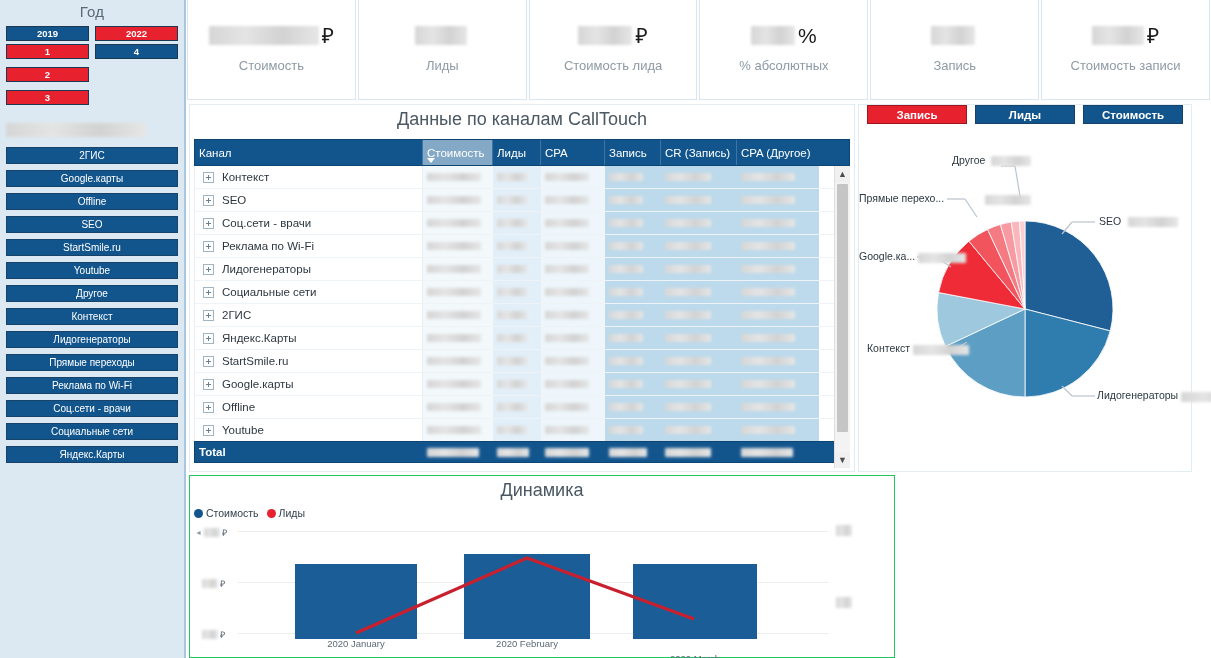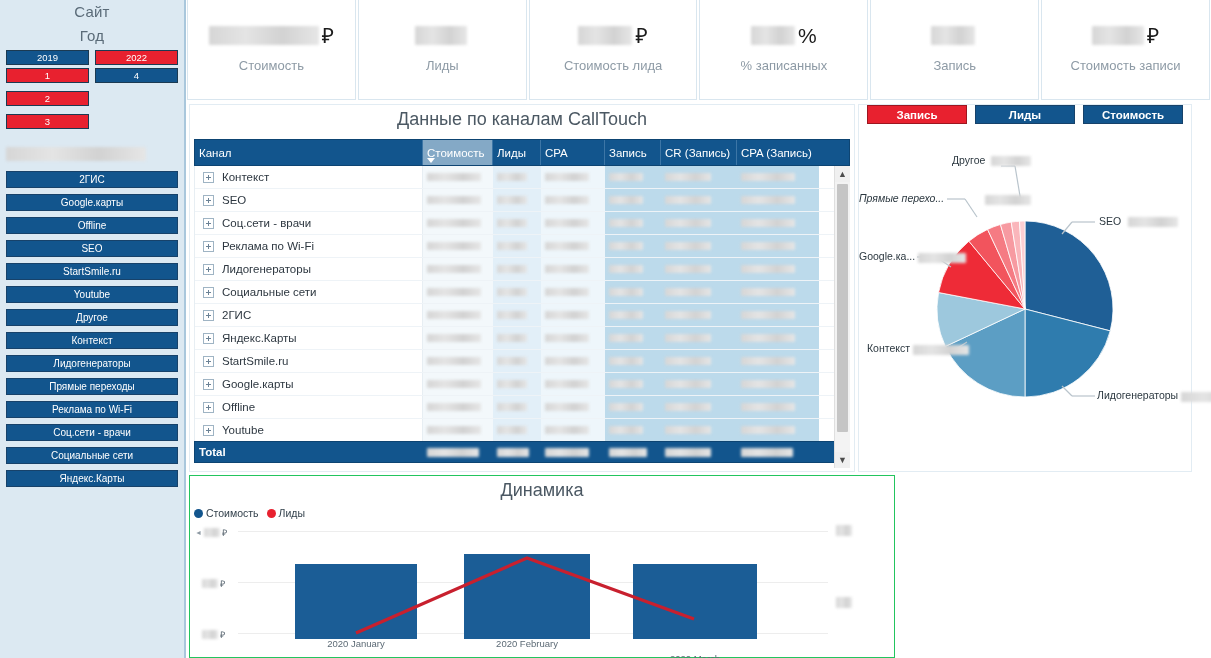--- a/index.html
+++ b/index.html
@@ -46,21 +46,21 @@
     width: 8px; height: 8px;
     border-right: 1.6px solid #8f9aa3;
     border-bottom: 1.6px solid #8f9aa3;
     transform: rotate(45deg);
   }
   .btn-row { display: flex; gap: 6px; margin-top: 2px; }
   .fbtn {
     flex: 1 1 0;
     height: 15px;
     font-size: 9.5px;
-    font-weight: normal;
+    font-weight: bold;
     color: #ffffff;
     display: flex; align-items: center; justify-content: center;
     border: 1px solid #1b3a52;
     cursor: pointer;
     line-height: 1;
   }
   .fbtn.blue { background: #12558d; }
   .fbtn.red  { background: #e8212f; }
   .month-grid {
     display: grid;
@@ -261,21 +261,20 @@
   .plabel .redact { height: 9px; display:inline-block; vertical-align: middle; }
   .pval { display:block; }
 </style>
 </head>
 <body>
 
 <div class="app">
 
   <aside class="sidebar">
 
-    <div class="side-title">Сайт</div>
 
     <div class="side-title">Год</div>
     <div class="btn-row">
       <div class="fbtn blue">2019</div>
       <div class="fbtn red">2022</div>
     </div>
 
     <div class="month-grid">
       <div class="fbtn red">1</div>
       <div class="fbtn blue">4</div>
@@ -327,21 +326,21 @@
           <span class="redact" style="width:54px"></span>
           <span class="kpi-sym">₽</span>
         </div>
         <div class="kpi-label">Стоимость лида</div>
       </div>
       <div class="kpi">
         <div class="kpi-val">
           <span class="redact" style="width:44px"></span>
           <span class="kpi-sym">%</span>
         </div>
-        <div class="kpi-label">% записанных</div>
+        <div class="kpi-label">% абсолютных</div>
       </div>
       <div class="kpi">
         <div class="kpi-val">
           <span class="redact" style="width:44px"></span>
           <span class="kpi-sym"></span>
         </div>
         <div class="kpi-label">Запись</div>
       </div>
       <div class="kpi">
         <div class="kpi-val">
@@ -371,21 +370,21 @@
           <div class="gh" style="width:64px">
             <span>CPA</span>
           </div>
           <div class="gh" style="width:56px">
             <span>Запись</span>
           </div>
           <div class="gh" style="width:76px">
             <span>CR (Запись)</span>
           </div>
           <div class="gh" style="width:82px">
-            <span>CPA (Запись)</span>
+            <span>CPA (Другое)</span>
           </div>
         </div>
 
         <div class="grid-body">
 
           <div style="position:absolute;left:228px;top:0;width:70px;height:100%;background:rgba(232,242,248,.5);"></div>
           <div style="position:absolute;left:298px;top:0;width:48px;height:100%;background:rgba(216,234,245,.75);"></div>
           <div style="position:absolute;left:346px;top:0;width:64px;height:100%;background:rgba(226,240,248,.6);"></div>
           <div style="position:absolute;left:410px;top:0;width:56px;height:100%;background:rgba(176,211,232,.85);"></div>
           <div style="position:absolute;left:466px;top:0;width:76px;height:100%;background:rgba(176,211,232,.85);"></div>
@@ -762,21 +761,21 @@
         <div class="plabel" style="left:8px; top:218px;">
           <span>Контекст</span>
           <span class="redact pval" style="width:56px;height:10px;margin-top:2px;"></span>
         </div>
 
         <div class="plabel" style="left:0px; top:126px;">
           <span>Google.ка...</span>
           <span class="redact pval" style="width:48px;height:10px;margin-top:2px;"></span>
         </div>
 
-        <div class="plabel" style="left:0px; top:68px;font-style:italic;">
+        <div class="plabel" style="left:0px; top:68px;">
           <span>Прямые перехо...</span>
           <span class="redact pval" style="width:46px;height:10px;margin-top:2px;margin-left:38px;"></span>
         </div>
 
         <div class="plabel" style="left:93px; top:30px;">
           <span>Другое</span>
           <span class="redact" style="width:40px;height:10px;margin-left:3px;"></span>
         </div>
       </div>
     </div>

